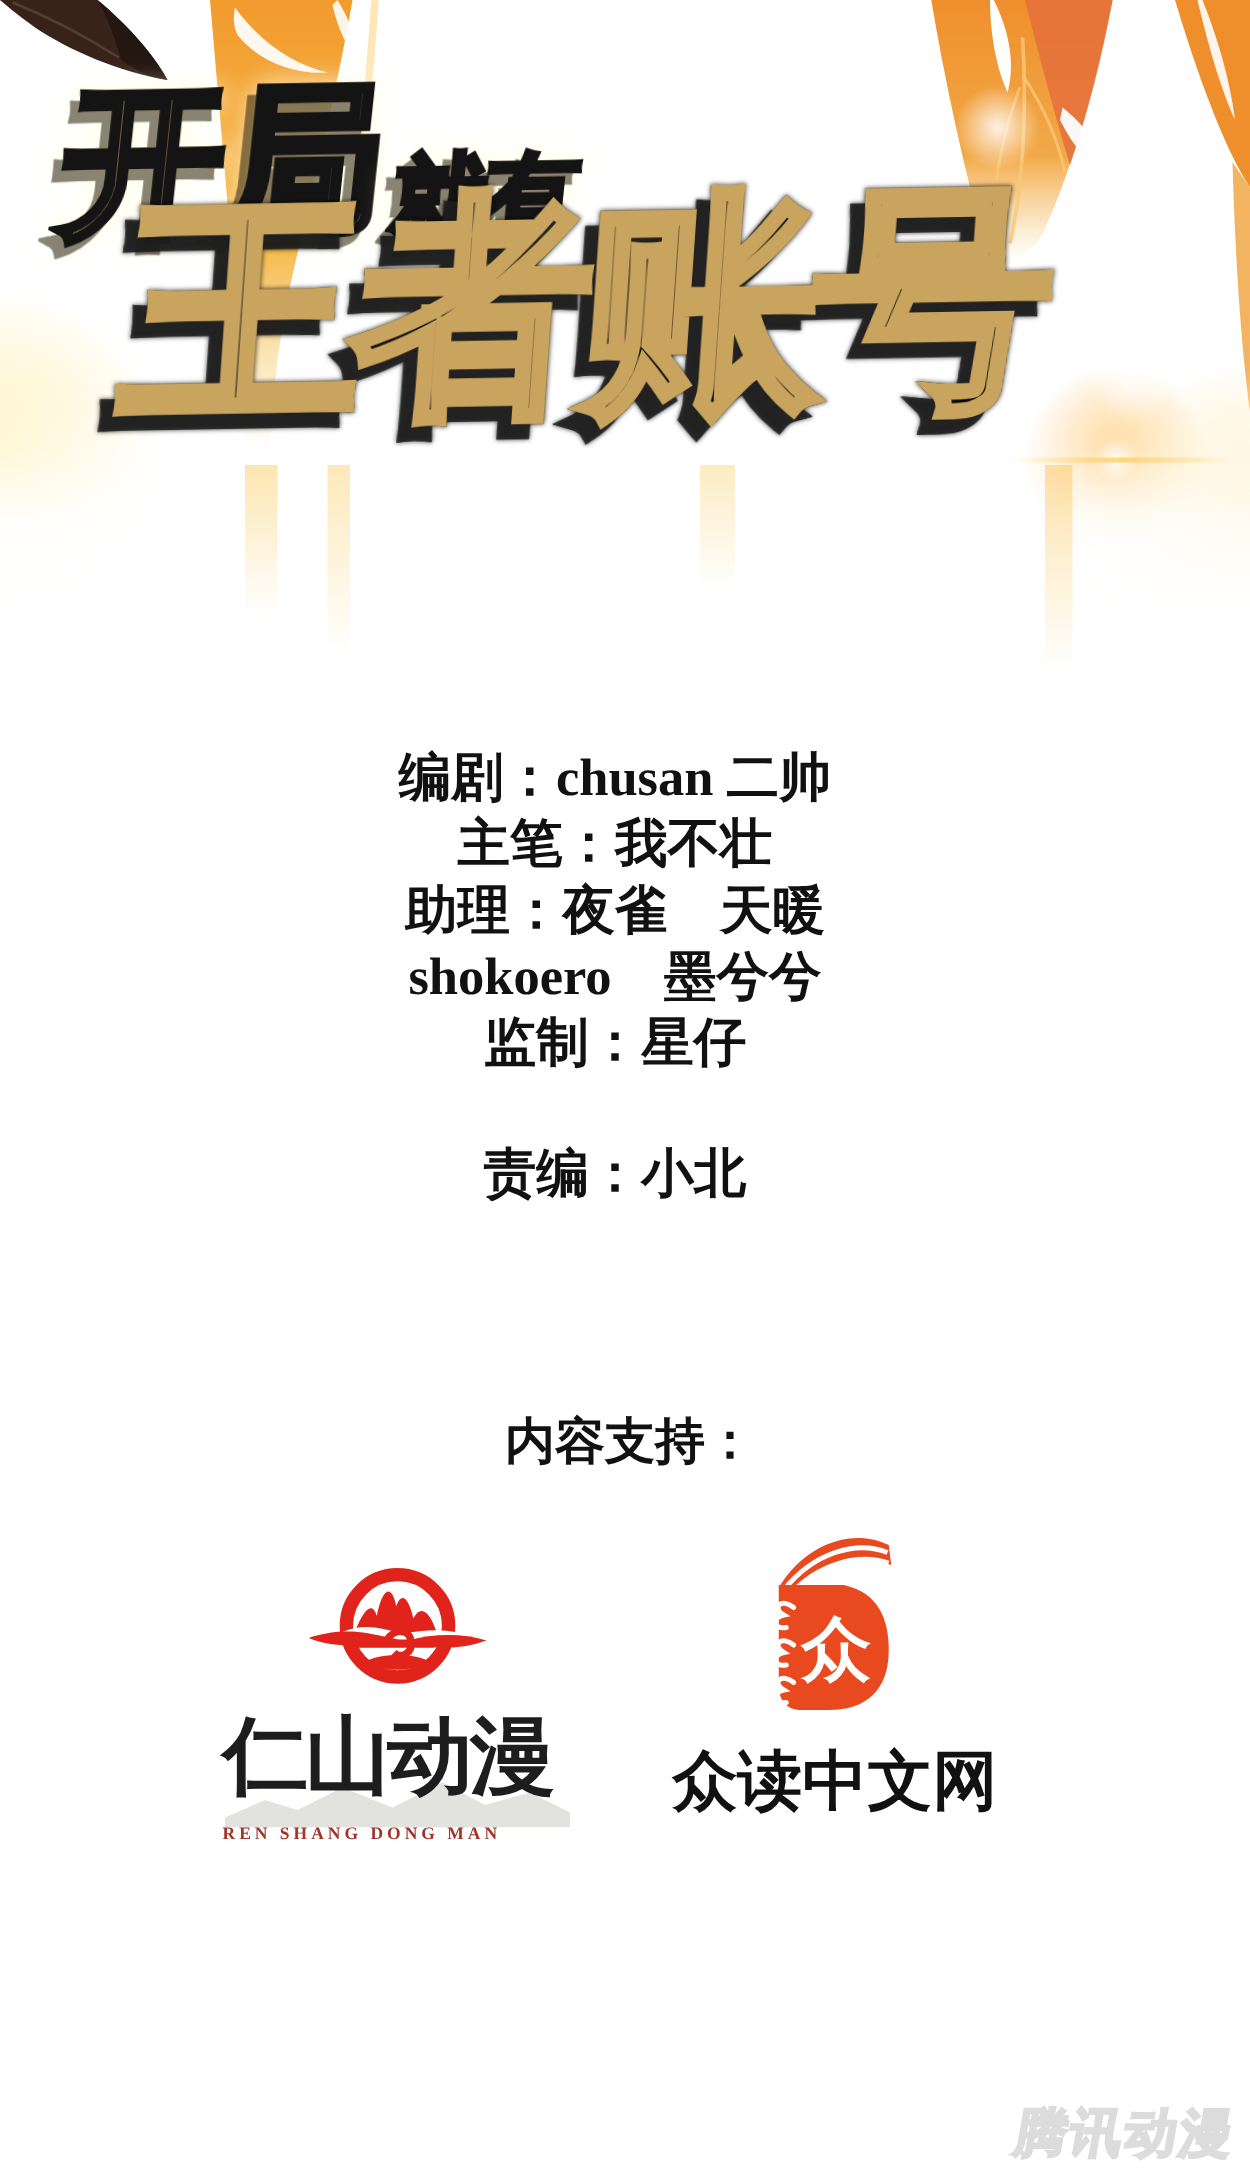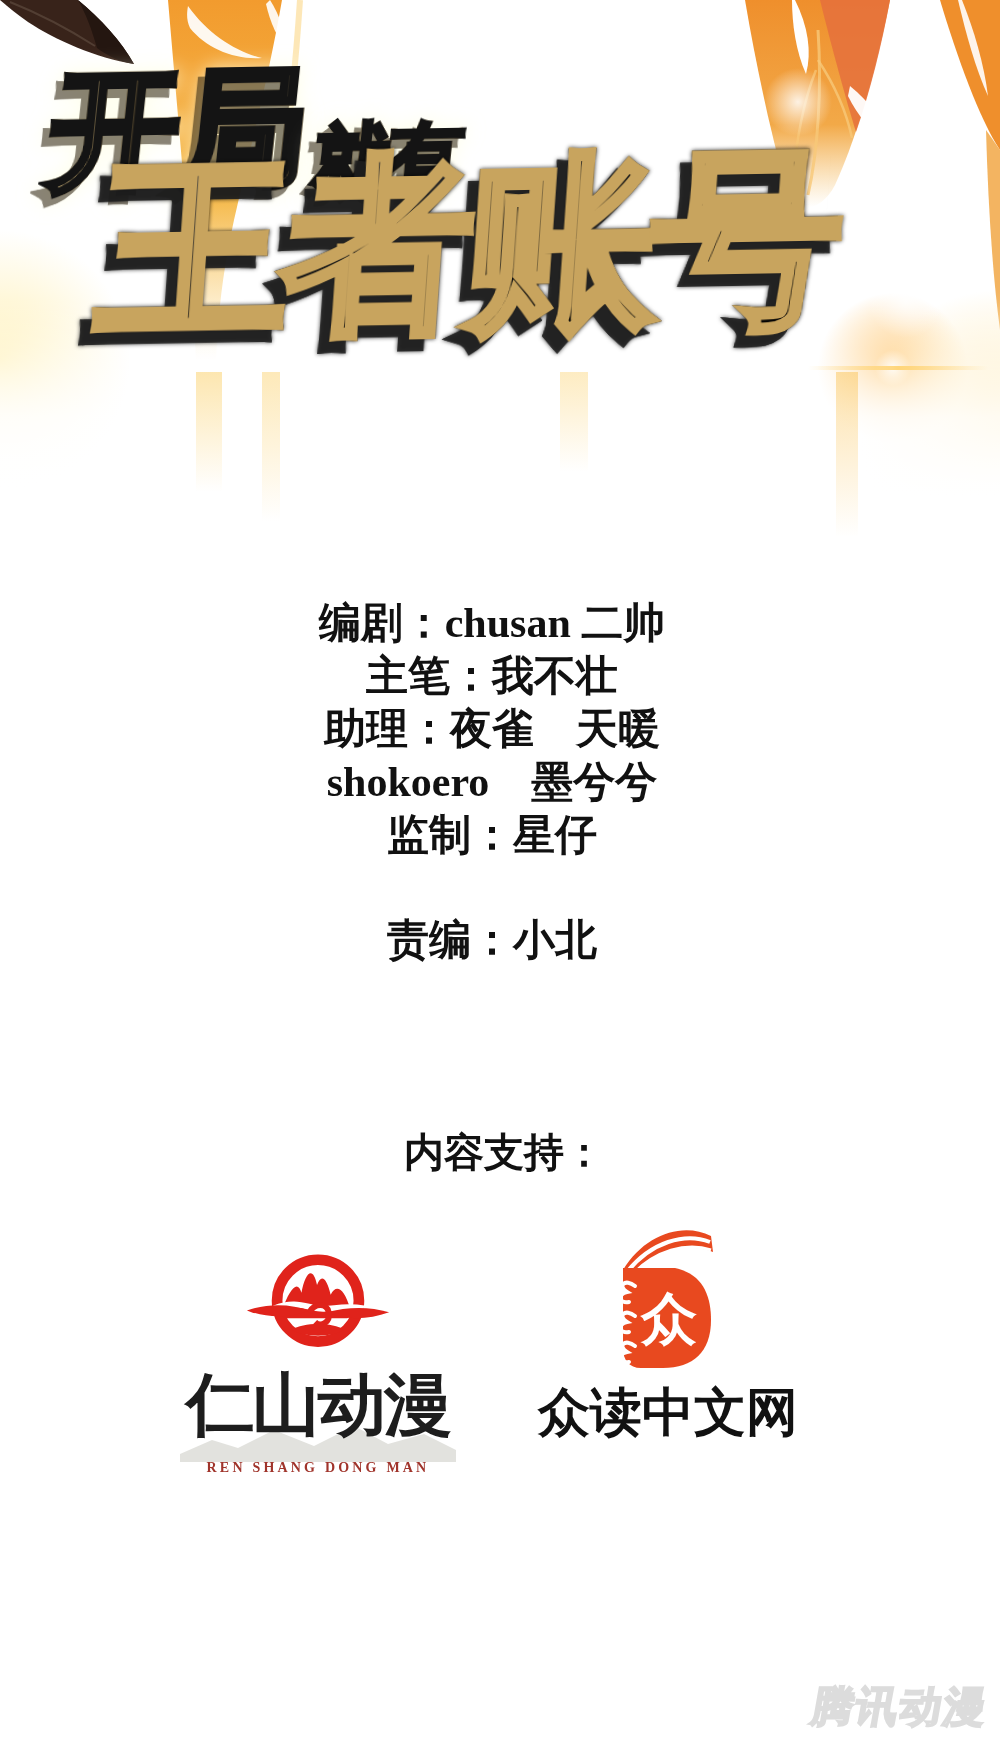--- a/index.html
+++ b/index.html
@@ -87,35 +87,35 @@
     font-family:"Liberation Serif","DejaVu Serif",serif;font-weight:700;
     font-size:42px;line-height:53px;color:#111111;
   }
   .support-label{
     position:absolute;left:0;top:1130px;width:1000px;text-align:center;transform:translateX(4px);
     font-family:"Liberation Serif","DejaVu Serif",serif;font-weight:700;
     font-size:40px;line-height:46px;color:#111111;
   }
 
   
-  .renshan{position:absolute;left:178px;top:1250px;width:280px;text-align:center;}
+  .renshan{position:absolute;left:178px;top:1250px;width:280px;}
   .renshan-name{
     position:relative;z-index:2;margin-top:4px;
     font-family:"Liberation Serif","DejaVu Serif",serif;font-weight:900;
     font-size:68px;line-height:78px;color:#1d1d1d;letter-spacing:-2px;white-space:nowrap;
   }
   .renshan-mountain{position:absolute;left:2px;top:172px;z-index:1;}
   .renshan-sub{
     position:relative;z-index:2;margin-top:16px;
     font-family:"Liberation Serif","DejaVu Serif",serif;font-weight:700;
     font-size:14px;letter-spacing:3.2px;color:#a0342b;white-space:nowrap;
   }
   .zhongdu{position:absolute;left:538px;top:1220px;width:252px;text-align:center;}
   .zhongdu-name{
-    margin-top:8px;
+    margin-top:21px;
     font-family:"Liberation Serif","DejaVu Serif",serif;font-weight:900;
     font-size:52px;line-height:58px;color:#111111;white-space:nowrap;
   }
 
   
   .watermark{
     position:absolute;right:12px;top:1684px;z-index:6;
     font-family:"DejaVu Sans","Liberation Sans",sans-serif;font-weight:900;
     font-size:42px;letter-spacing:2px;line-height:1.1;
     color:#fbfbfb;-webkit-text-stroke:2px #dcdcdc;

